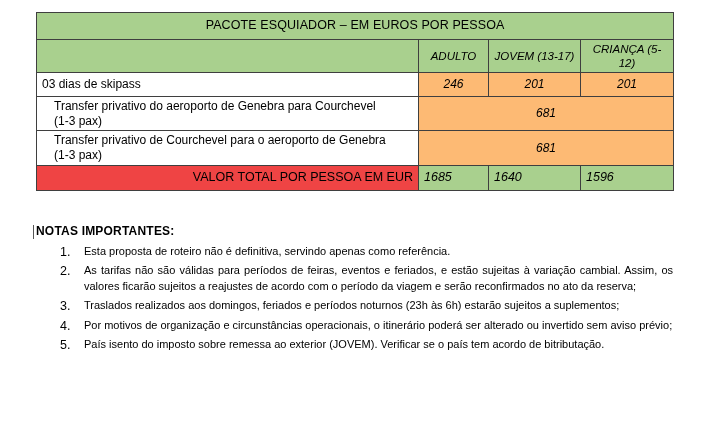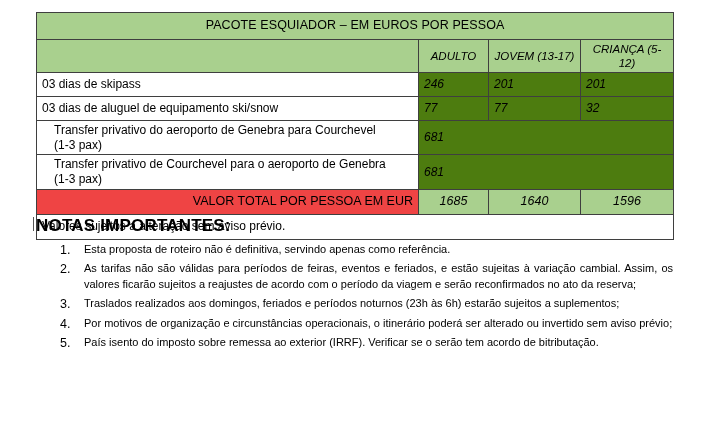--- a/index.html
+++ b/index.html
@@ -68,37 +68,36 @@
     text-align: left;
     background: #ffffff;
     font-size: 12px;
   }
   .item-cell .sub {
     display: block;
     margin-left: 12px;
   }
 
   .num-cell {
-    text-align: left;
+    text-align: center;
     font-style: italic;
-    background: #4d7c0f;
+    background: #fdba74;
     font-size: 12px;
   }
 
   .total-label {
     background: #ef4444;
     text-align: right;
     font-weight: bold;
     font-size: 12.5px;
     padding-right: 8px;
     height: 20px;
   }
   .total-num {
     background: #a9d08e;
-    text-align: center;
     font-weight: bold;
     font-style: italic;
     font-size: 12.5px;
   }
 
   .footnote-cell {
     text-align: left;
     background: #ffffff;
     font-size: 12px;
     height: 20px;
@@ -120,23 +119,23 @@
   .notes-cursor {
     position: absolute;
     left: -3px;
     top: 1px;
     width: 1px;
     height: 14px;
     background: #555555;
   }
   .notes-title {
     font-weight: bold;
-    font-size: 17px;
+    font-size: 12px;
     letter-spacing: 0.2px;
-    margin: 0 0 5px 0;
+    margin: 8px 0 5px 0;
   }
 
   .notes-list {
     margin: 0;
     padding: 0;
     list-style: none;
     counter-reset: noteitem;
   }
   .notes-list li {
     position: relative;
@@ -181,26 +180,20 @@
         <td class="colhead">CRIANÇA (5-12)</td>
       </tr>
 
       <tr class="row-normal">
         <td class="item-cell">03 dias de skipass</td>
         <td class="num-cell">246</td>
         <td class="num-cell">201</td>
         <td class="num-cell">201</td>
       </tr>
 
-      <tr class="row-normal">
-        <td class="item-cell">03 dias de aluguel de equipamento ski/snow</td>
-        <td class="num-cell">77</td>
-        <td class="num-cell">77</td>
-        <td class="num-cell">32</td>
-      </tr>
 
       <tr class="row-tall">
         <td class="item-cell">
           <span class="sub">Transfer privativo do aeroporto de Genebra para Courchevel</span>
           <span class="sub">(1-3 pax)</span>
         </td>
         <td class="num-cell" colspan="3">681</td>
       </tr>
 
       <tr class="row-tall">
@@ -211,33 +204,30 @@
         <td class="num-cell" colspan="3">681</td>
       </tr>
 
       <tr>
         <td class="total-label">VALOR TOTAL POR PESSOA EM EUR</td>
         <td class="total-num">1685</td>
         <td class="total-num">1640</td>
         <td class="total-num">1596</td>
       </tr>
 
-      <tr>
-        <td class="footnote-cell" colspan="4">Valores sujeitos a alteração sem aviso prévio.</td>
-      </tr>
     </tbody>
   </table>
 
   <div class="notes">
     <div class="notes-title-wrap">
       <span class="notes-cursor"></span>
       <p class="notes-title">NOTAS IMPORTANTES:</p>
     </div>
     <ol class="notes-list">
       <li>Esta proposta de roteiro não é definitiva, servindo apenas como referência.</li>
       <li>As tarifas não são válidas para períodos de feiras, eventos e feriados, e estão sujeitas à variação cambial. Assim, os valores ficarão sujeitos a reajustes de acordo com o período da viagem e serão reconfirmados no ato da reserva;</li>
       <li>Traslados realizados aos domingos, feriados e períodos noturnos (23h às 6h) estarão sujeitos a suplementos;</li>
       <li>Por motivos de organização e circunstâncias operacionais, o itinerário poderá ser alterado ou invertido sem aviso prévio;</li>
-      <li>País isento do imposto sobre remessa ao exterior (IRRF). Verificar se o serão tem acordo de bitributação.</li>
+      <li>País isento do imposto sobre remessa ao exterior (JOVEM). Verificar se o país tem acordo de bitributação.</li>
     </ol>
   </div>
 
 </div>
 
 </body></html>

